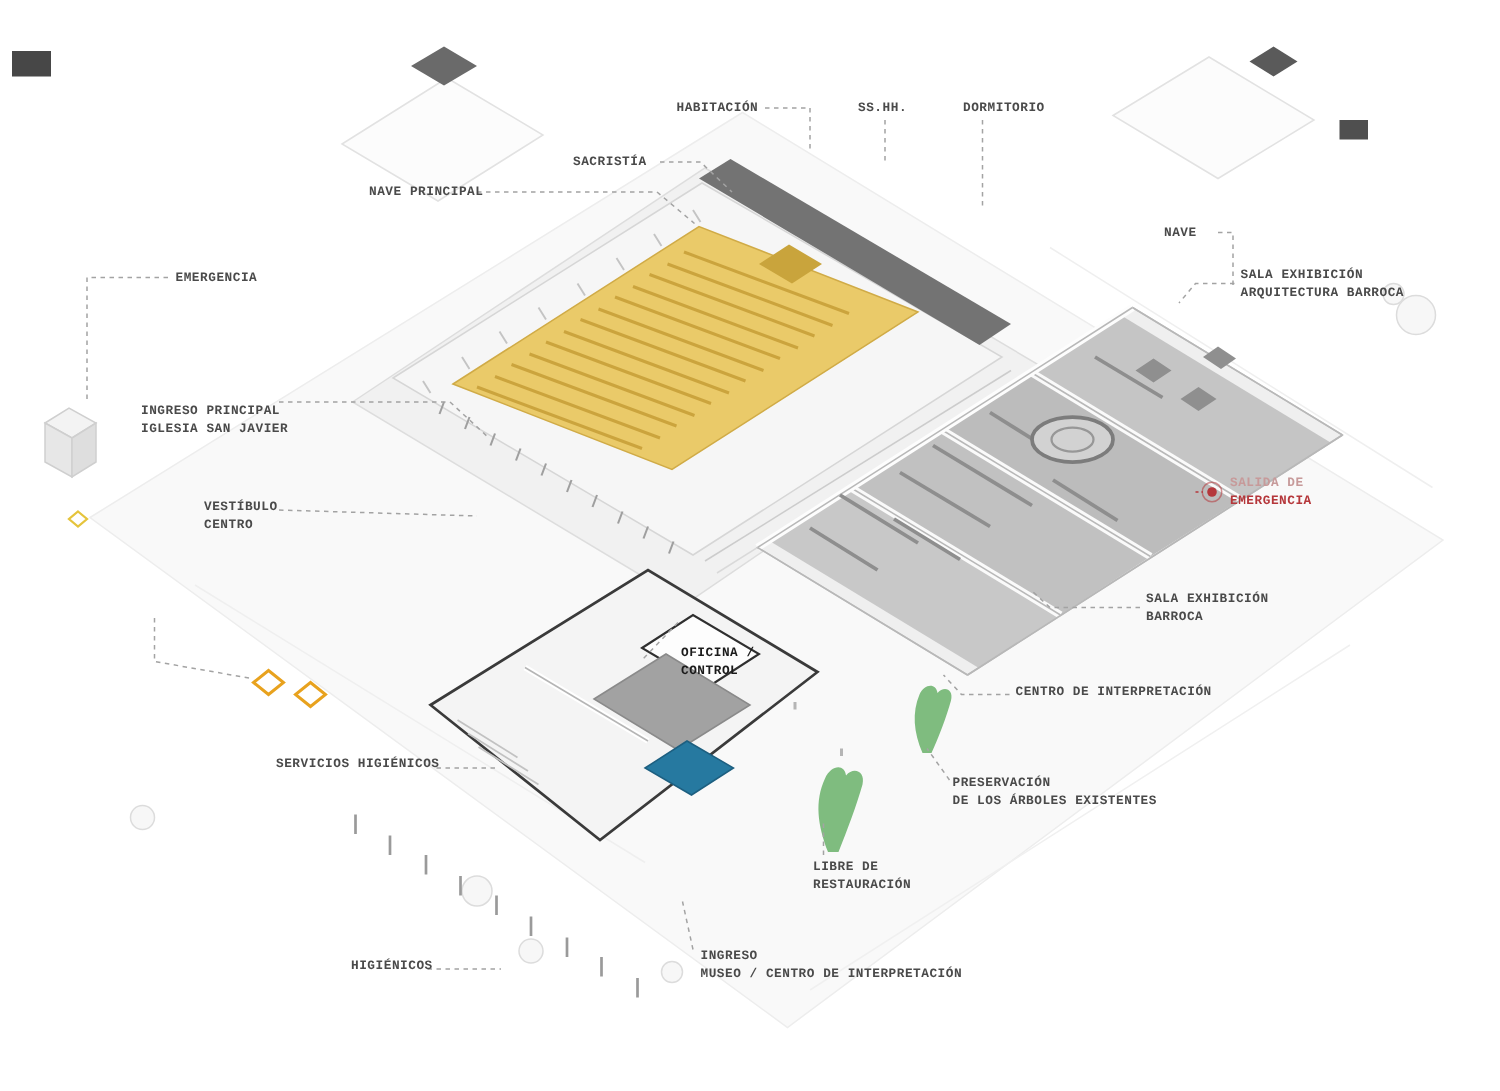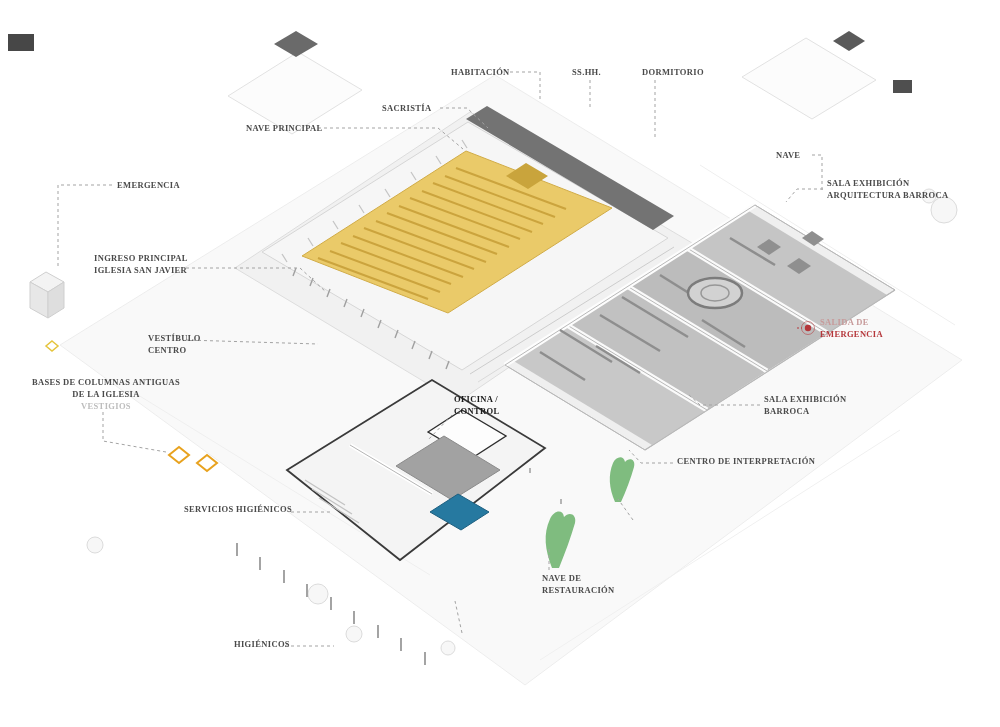--- a/index.html
+++ b/index.html
@@ -1,31 +1,31 @@
 <!DOCTYPE html>
 <html><head>
 <meta charset="utf-8">
 <style>
   * { margin:0; padding:0; box-sizing:border-box; }
   html,body { background:#ffffff; }
   .stage {
     position:relative; width:1000px; height:727px; background:#ffffff;
-    overflow:hidden; font-family:Liberation Serif, serif;
+    overflow:hidden; font-family:Liberation Mono, monospace;
   }
   .stage svg { position:absolute; left:0; top:0; }
   .lbl {
     position:absolute; font-size:8.5px; font-weight:bold; letter-spacing:.35px;
     color:#4a4a4a; line-height:12px; white-space:nowrap;
   }
   .lbl span { display:block; }
   .lbl.center { text-align:center; white-space:normal; }
   .muted { color:#bdbdbd; }
   .lbl-salida .l1 { color:#c79a9a; }
   .lbl-salida .l2 { color:#b5373b; }
-  .lbl-oficina { color:#1b1b1b; }
+  .lbl-oficina { color:#1b1b1b;margin-top:36px; }
 </style>
 </head>
 <body>
 
 <div class="stage">
 
   <svg width="1000" height="727" viewBox="0 0 1000 727">
     <defs>
       <clipPath id="naveClip">
           <polygon points="302,256 466,151 612,208 448,313"></polygon>
@@ -249,62 +249,65 @@
 
   <div class="lbl" style="left:827px;top:177px">
     <span>SALA EXHIBICIÓN</span>
     <span>ARQUITECTURA BARROCA</span>
   </div>
 
   <div class="lbl" style="left:117px;top:179px">
       <span>EMERGENCIA</span>
     </div>
 
-  <div class="lbl" style="left:94px;top:252px">
+  <div class="lbl" style="left:94px;top:268px">
     <span>INGRESO PRINCIPAL</span>
     <span>IGLESIA SAN JAVIER</span>
   </div>
 
   <div class="lbl lbl-salida" style="left:820px;top:316px">
     <span class="l1">SALIDA DE</span>
     <span class="l2">EMERGENCIA</span>
   </div>
 
-  <div class="lbl" style="left:148px;top:332px">
+  <div class="lbl" style="left:136px;top:332px">
     <span>VESTÍBULO</span>
     <span>CENTRO</span>
   </div>
 
-  <div class="lbl center" style="left:21px;top:376px;width:170px">
-    <span>BASES DE COLUMNAS ANTIGUAS</span>
-    <span>DE LA IGLESIA</span>
-    <span class="muted">VESTIGIOS</span>
-  </div>
 
   <div class="lbl lbl-oficina" style="left:454px;top:393px">
     <span>OFICINA /</span>
     <span>CONTROL</span>
   </div>
 
   <div class="lbl" style="left:764px;top:393px">
     <span>SALA EXHIBICIÓN</span>
     <span>BARROCA</span>
   </div>
 
   <div class="lbl" style="left:677px;top:455px">
       <span>CENTRO DE INTERPRETACIÓN</span>
     </div>
   <div class="lbl" style="left:184px;top:503px">
       <span>SERVICIOS  HIGIÉNICOS</span>
     </div>
 
+  <div class="lbl" style="left:635px;top:516px">
+    <span>PRESERVACIÓN</span>
+    <span>DE LOS ÁRBOLES EXISTENTES</span>
+  </div>
 
   <div class="lbl" style="left:542px;top:572px">
-    <span>NAVE DE</span>
+    <span>LIBRE DE</span>
     <span>RESTAURACIÓN</span>
   </div>
 
   <div class="lbl" style="left:234px;top:638px">
       <span>HIGIÉNICOS</span>
     </div>
 
+  <div class="lbl" style="left:467px;top:631px">
+    <span>INGRESO</span>
+    <span>MUSEO / CENTRO DE INTERPRETACIÓN</span>
+  </div>
 
 </div>
 
 </body></html>

